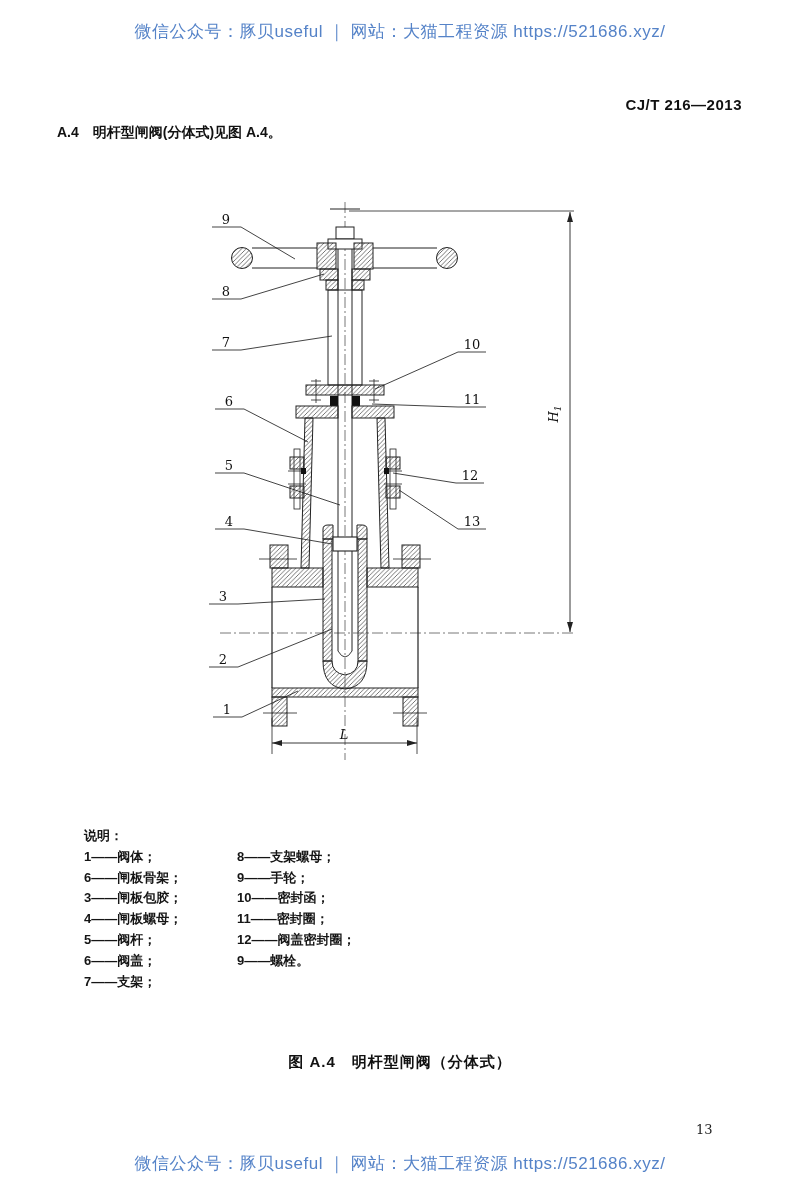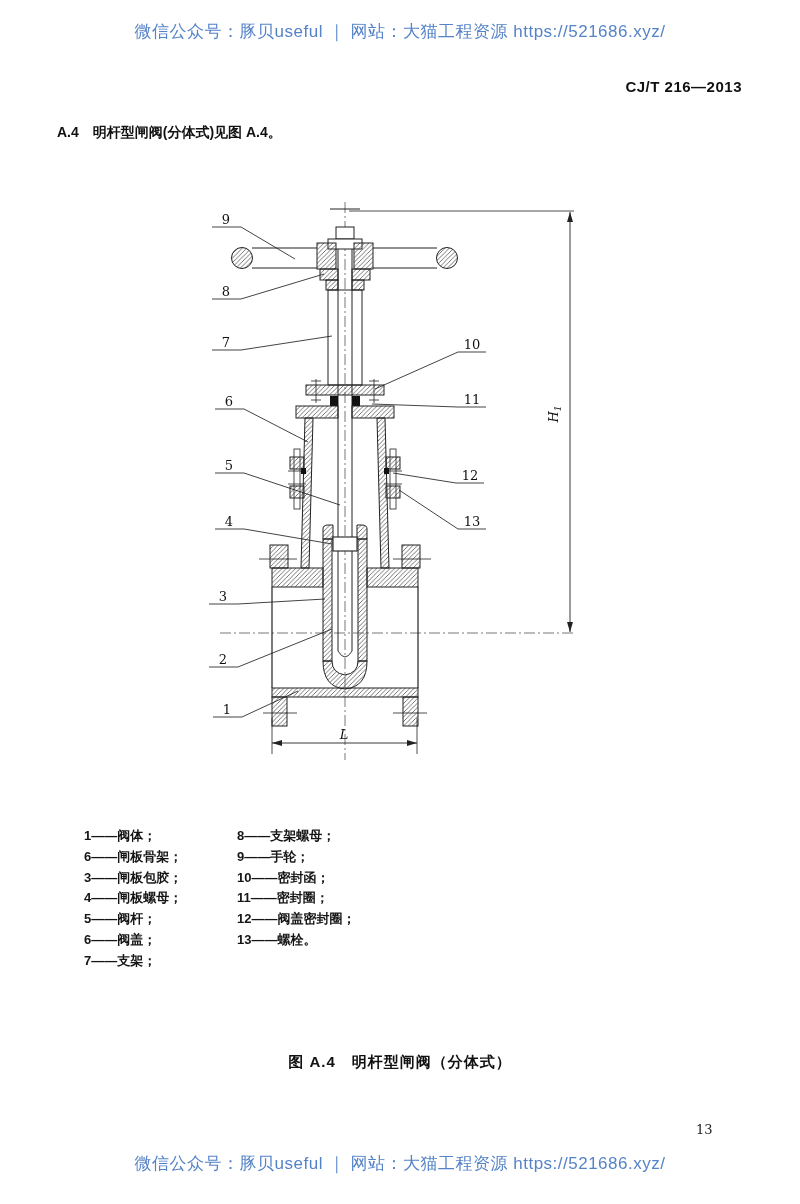--- a/index.html
+++ b/index.html
@@ -2,21 +2,21 @@
 <html><head>
 <meta charset="utf-8">
 <style>
   html,body{margin:0;padding:0;}
   body{background:#e8e8e8;font-family:"Liberation Sans",sans-serif;}
   .page{position:relative;width:800px;height:1204px;background:#ffffff;overflow:hidden;padding-left:8px;}
   .watermark{position:absolute;left:0;width:800px;text-align:center;
     font-size:17px;letter-spacing:0.5px;color:#5583c8;font-weight:400;}
   .wm-top{top:20px;}
   .wm-bottom{top:1152px;}
-  .doc-number{position:absolute;top:78px;right:66px;font-size:15px;font-weight:bold;color:#111;
+  .doc-number{position:absolute;top:96px;right:66px;font-size:15px;font-weight:bold;color:#111;
     letter-spacing:0.5px;}
   .intro{position:absolute;top:124px;left:57px;font-size:14px;font-weight:bold;color:#111;}
   .intro .clause{margin-right:14px;margin-top:40px;}
   .diagram{position:absolute;left:195px;top:190px;}
   .legend{position:absolute;left:84px;top:826px;font-size:13px;font-weight:600;color:#151515;
     line-height:20.8px;}
   .legend .cols{display:flex;gap:20px;}
   .legend .col1{width:133px;}
   .caption{position:absolute;top:1005px;left:0;width:800px;text-align:center;
     font-size:15px;font-weight:bold;color:#111;letter-spacing:1px;margin-top:48px;}
@@ -168,37 +168,38 @@
       <text x="223" y="664">2</text>
       <text x="227" y="714">1</text>
       <text x="472" y="349">10</text>
       <text x="472" y="404">11</text>
       <text x="470" y="480">12</text>
       <text x="472" y="526">13</text>
     </g>
   </svg>
 
   <div class="legend">
+    <div>说明：</div>
     <div class="cols">
       <div class="col1">
         <div>1——阀体；</div>
         <div>6——闸板骨架；</div>
         <div>3——闸板包胶；</div>
         <div>4——闸板螺母；</div>
         <div>5——阀杆；</div>
         <div>6——阀盖；</div>
         <div>7——支架；</div>
       </div>
       <div class="col2">
         <div>8——支架螺母；</div>
         <div>9——手轮；</div>
         <div>10——密封函；</div>
         <div>11——密封圈；</div>
         <div>12——阀盖密封圈；</div>
-        <div>13——螺栓。</div>
+        <div>9——螺栓。</div>
       </div>
     </div>
   </div>
 
   <div class="caption">图 A.4　明杆型闸阀（分体式）</div>
 
   <div class="page-number">13</div>
 
   <div class="watermark wm-bottom">微信公众号：豚贝useful ｜ 网站：大猫工程资源 https://521686.xyz/</div>
 

